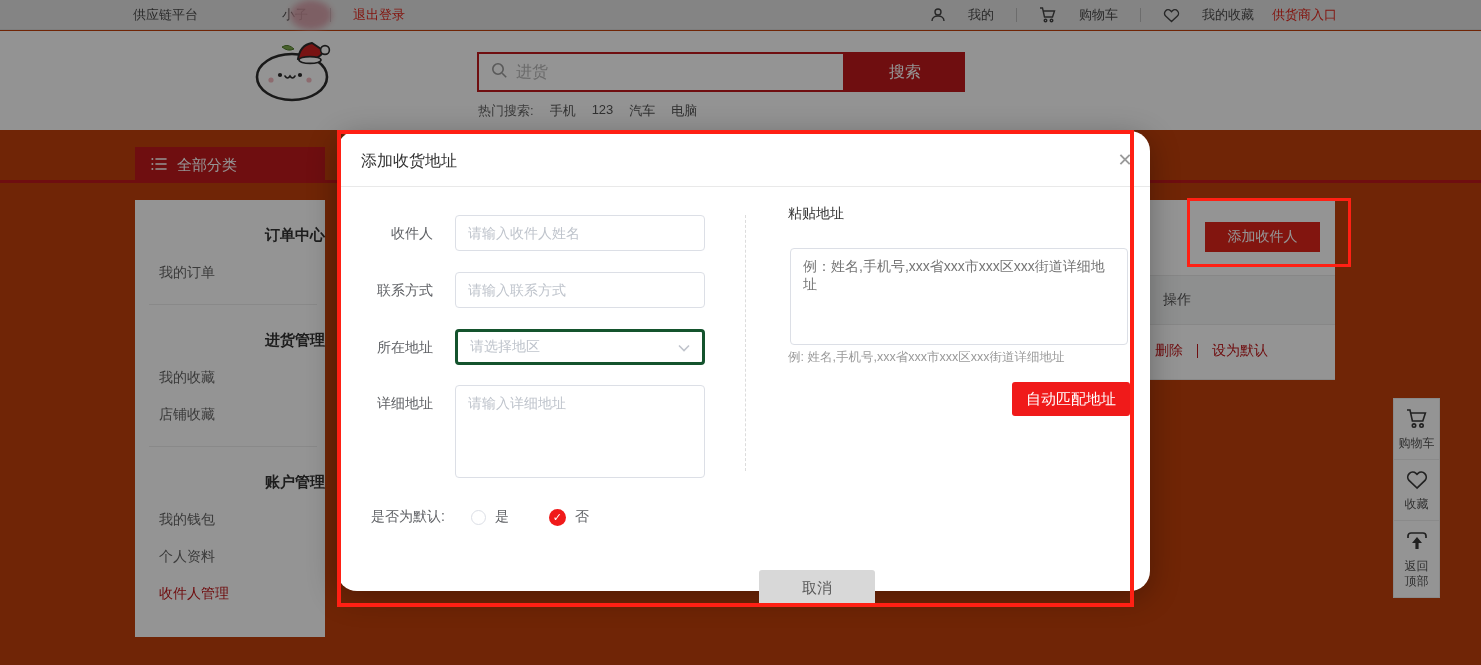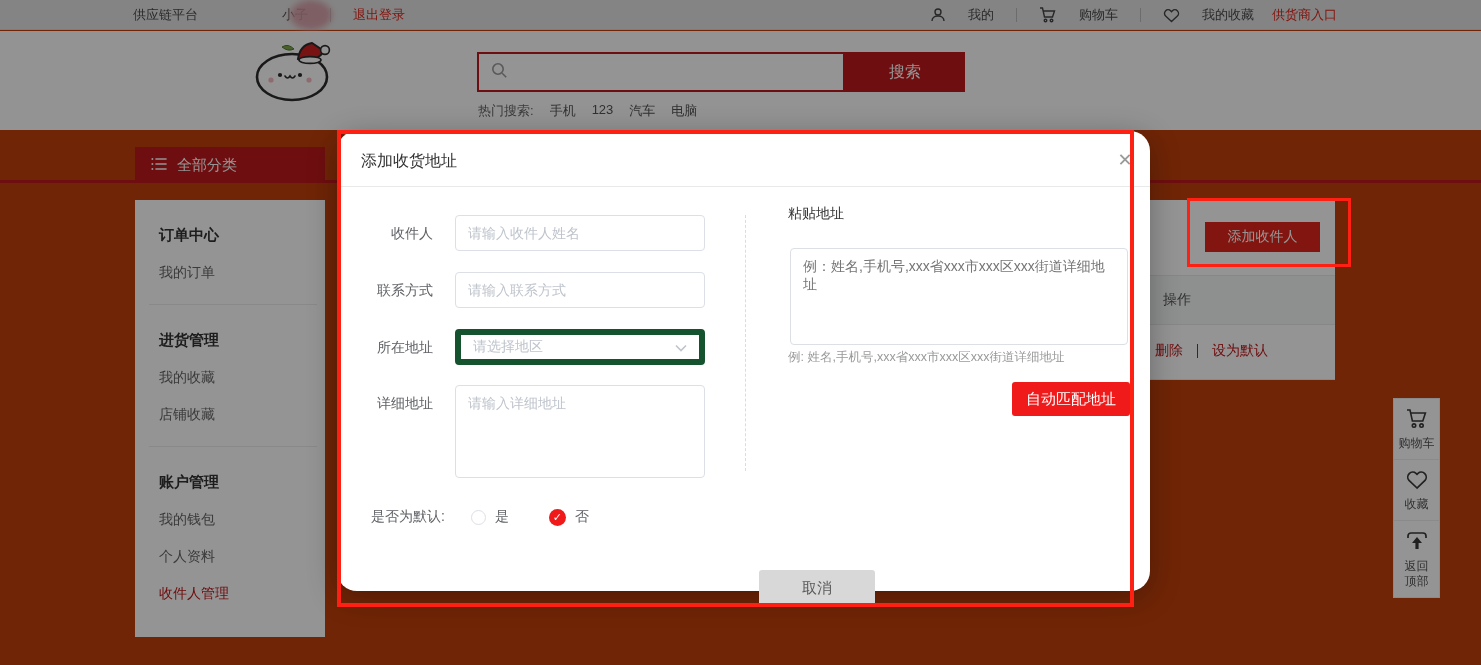--- a/index.html
+++ b/index.html
@@ -28,21 +28,21 @@
   .search-btn { position:absolute; left:845px; top:21px; width:120px; height:40px; background:#c0191c; color:#fff; font-size:16px; border:none; display:flex; align-items:center; justify-content:center; cursor:pointer; font-family:inherit; }
   .hotrow { position:absolute; left:478px; top:71px; display:flex; gap:16px; font-size:13px; color:#666; }
   .hotrow .hot-item { color:#555; cursor:pointer; }
 
   
   .redline { position:absolute; left:0; top:180px; width:1481px; height:3px; background:#c0191c; }
   .catbtn { position:absolute; left:135px; top:147px; width:190px; height:36px; background:#c0191c; color:#fff; display:flex; align-items:center; gap:10px; padding-left:16px; font-size:15px; cursor:pointer; }
 
   
   .side-panel { position:absolute; left:135px; top:200px; width:190px; height:437px; background:#fff; }
-  .side-title { font-size:15px; font-weight:bold; color:#333; margin:26px 0 0 24px; }
+  .side-title { font-size:15px; font-weight:bold; color:#333; margin:26px 0 0 24px;text-align:right; }
   .side-link { font-size:14px; color:#666; margin:19px 0 0 24px; cursor:pointer; }
   .side-link.active { color:#c0191c; }
   .side-hr { border:none; border-top:1px solid #ececec; margin:22px 8px 0 14px; }
 
   
   .content-panel { position:absolute; left:345px; top:200px; width:990px; height:180px; background:#fff; }
   .add-recipient-btn { position:absolute; left:860px; top:22px; width:115px; height:30px; background:#e1251b; color:#fff; font-size:14px; border:none; cursor:pointer; font-family:inherit; }
   .table-head { position:absolute; left:0; top:75px; width:990px; height:50px; background:#f5f6f7; border-top:1px solid #e8e8e8; border-bottom:1px solid #e8e8e8; }
   .th-op { position:absolute; left:818px; top:15px; font-size:14px; color:#555; }
   .table-row { position:absolute; left:0; top:125px; width:990px; height:55px; background:#fff; border-bottom:1px solid #ededed; }
@@ -61,21 +61,21 @@
 
   
   .modal { position:absolute; left:337px; top:131px; width:813px; height:460px; background:#fff; border-radius:20px; z-index:20; box-shadow:0 6px 30px rgba(0,0,0,.3);padding-left:24px; }
   .modal-title { position:absolute; left:24px; top:20px; font-size:16px; color:#333; }
   .modal-close { position:absolute; left:776px; top:18px; font-size:18px; color:#9a9a9a; cursor:pointer; width:24px; text-align:center; }
   .modal-hr { position:absolute; left:0; top:55px; width:813px; border-top:1px solid #e9e9e9; }
 
   .fl-label { position:absolute; width:96px; text-align:right; font-size:14px; color:#606266; line-height:36px; left:0; }
   .f-input { position:absolute; left:118px; width:250px; height:36px; border:1px solid #dcdfe6; border-radius:4px; padding:0 12px; font-size:14px; color:#333; outline:none; font-family:inherit; }
   .f-input::placeholder, .f-area::placeholder { color:#bfc4cc; }
-  .f-select { position:absolute; left:118px; width:250px; height:36px; border:6px solid #14532d; border-radius:4px; padding:0 12px; display:flex; align-items:center; justify-content:space-between; cursor:pointer; background:#fff; }
+  .f-select { position:absolute; left:118px; width:250px; height:36px; border:3px solid #14532d; border-radius:4px; padding:0 12px; display:flex; align-items:center; justify-content:space-between; cursor:pointer; background:#fff; }
   .f-select .sel-ph { font-size:14px; color:#bfc4cc; }
   .f-area { position:absolute; left:118px; width:250px; height:93px; border:1px solid #dcdfe6; border-radius:4px; padding:9px 12px; font-size:14px; resize:none; outline:none; font-family:inherit; color:#333; }
   .dash-div { position:absolute; left:408px; top:84px; height:256px; border-left:1px dashed #dcdcdc; }
 
   .paste-label { position:absolute; left:451px; top:74px; font-size:14px; color:#333; }
   .paste-area { position:absolute; left:453px; top:117px; width:338px; height:97px; border:1px solid #dcdfe6; border-radius:4px; padding:9px 12px; font-size:14px; resize:none; outline:none; font-family:inherit; color:#333; }
   .paste-hint { position:absolute; left:451px; top:218px; font-size:12.5px; color:#999; }
   .auto-match-btn { position:absolute; left:675px; top:251px; width:118px; height:34px; background:#f01a1a; color:#fff; font-size:15px; border:none; border-radius:3px; cursor:pointer; font-family:inherit; }
 
   .default-row { position:absolute; left:34px; top:377px; display:flex; align-items:center; font-size:14px; color:#606266; }
@@ -155,20 +155,21 @@
         <circle cx="71" cy="43" r="2.6" fill="#f3b8c0"></circle>
       </svg>
     </div>
     <div class="searchbox">
       <span>
         <svg width="17" height="17" viewBox="0 0 17 17" fill="none" stroke="#9a9a9a" stroke-width="1.6">
             <circle cx="7" cy="7" r="5.2"></circle>
             <path d="m11.2 11.2 4 4"></path>
           </svg>
       </span>
+      <input type="text" placeholder="进货" style="">
     </div>
     <button class="search-btn">搜索</button>
     <div class="hotrow">
       <span>热门搜索:</span>
       <span class="hot-item">手机</span>
       <span class="hot-item">123</span>
       <span class="hot-item">汽车</span>
       <span class="hot-item">电脑</span>
     </div>
   </div>

